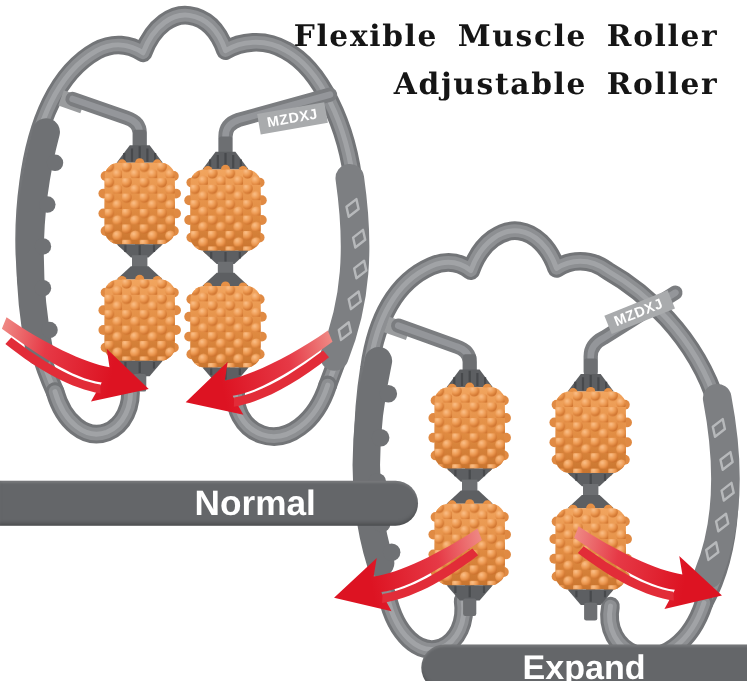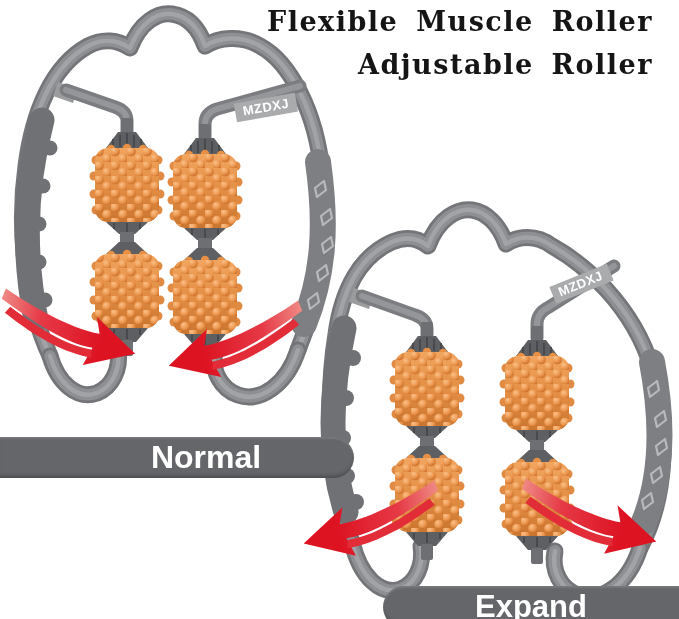--- a/index.html
+++ b/index.html
@@ -1,31 +1,31 @@
 <!DOCTYPE html>
 <html><head>
 <meta charset="utf-8">
 <style>
   html,body{margin:0;padding:0;background:#ffffff;}
   .stage{position:relative;width:679px;height:619px;background:#ffffff;overflow:hidden;
          font-family:"Liberation Sans",sans-serif;}
   .art{position:absolute;left:0;top:0;width:679px;height:619px;display:block;}
 
   
-  .title{position:absolute;top:0;right:26px;text-align:right;color:#151515;
+  .title{position:absolute;top:12px;right:26px;text-align:right;color:#151515;
          font-family:"DejaVu Serif","Liberation Serif",serif;font-weight:bold;
          letter-spacing:1.5px;word-spacing:7px;}
   .title .tl{font-size:27px;line-height:43px;white-space:nowrap;}
 
   
   .bar{position:absolute;background:#646669;color:#ffffff;display:flex;align-items:center;
        justify-content:center;font-weight:bold;
        box-shadow:inset 0 -4px 4px -2px rgba(0,0,0,.28), inset 0 2px 2px rgba(255,255,255,.12);}
   .bar-normal{left:0;top:437px;width:296px;height:41px;border-radius:0 21px 21px 0;
-              font-size:32px;padding-left:58px;}
+              font-size:32px;padding-left:84px;}
   .bar-expand{left:383px;top:586px;width:296px;height:42px;border-radius:21px 0 0 21px;
               font-size:31px;padding-right:68px;}
 
   
   .t1{fill:none;stroke:#737578;stroke-width:17;stroke-linecap:round;stroke-linejoin:round;}
   .t2{fill:none;stroke:#8d8f92;stroke-width:11.5;stroke-linecap:round;stroke-linejoin:round;}
   .t3{fill:none;stroke:#a3a5a8;stroke-width:4.5;stroke-linecap:round;stroke-linejoin:round;opacity:.9;}
 
   .arm1{fill:none;stroke:#7b7d80;stroke-width:13;stroke-linecap:round;stroke-linejoin:round;}
   .arm2{fill:none;stroke:#97999c;stroke-width:6;stroke-linecap:round;stroke-linejoin:round;opacity:.9;}

